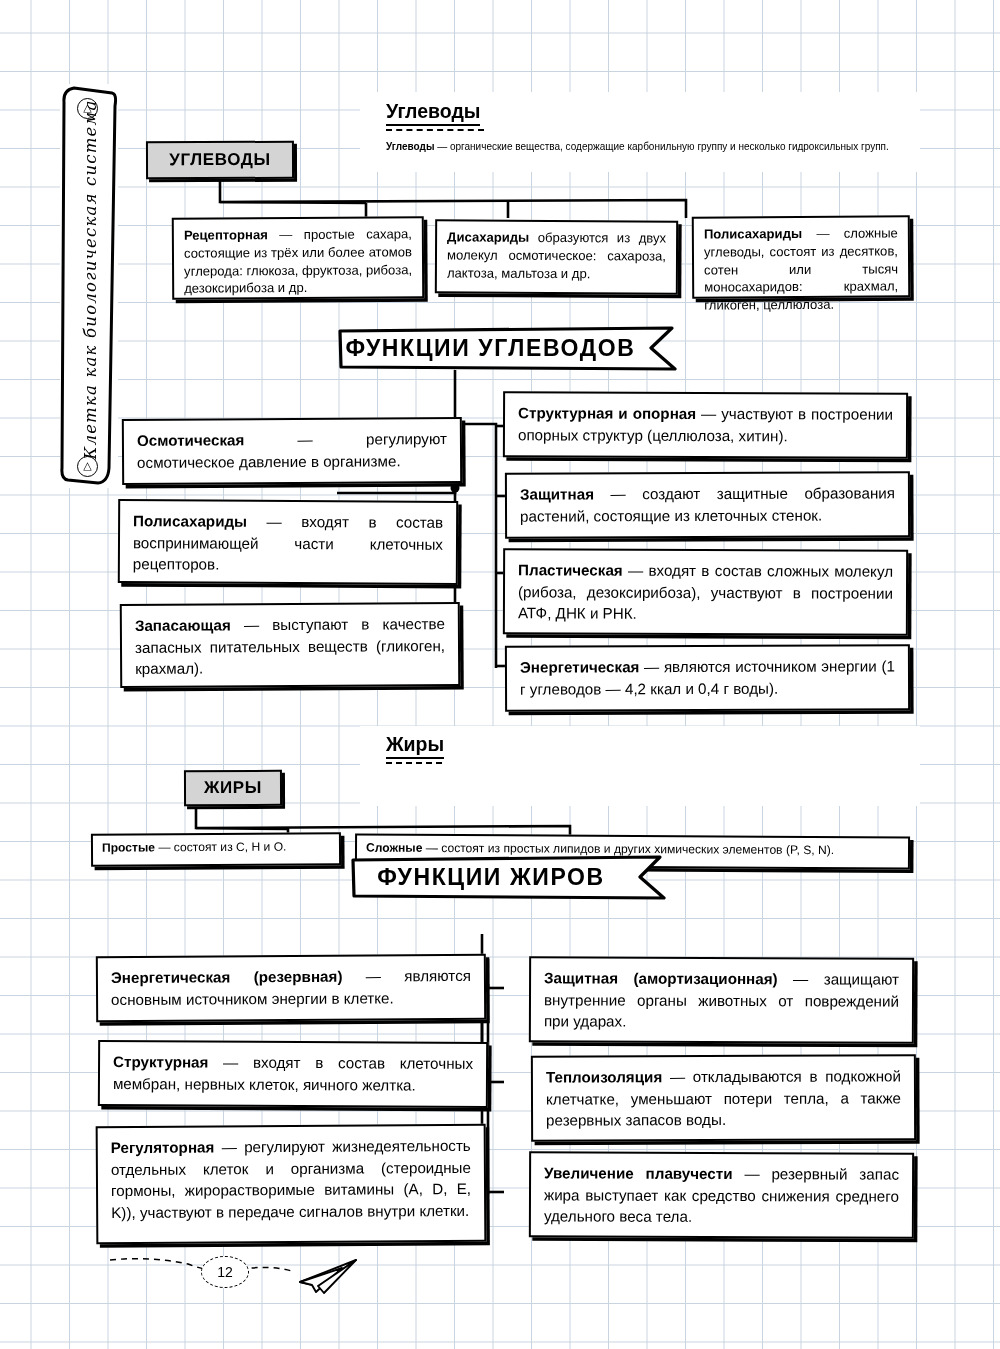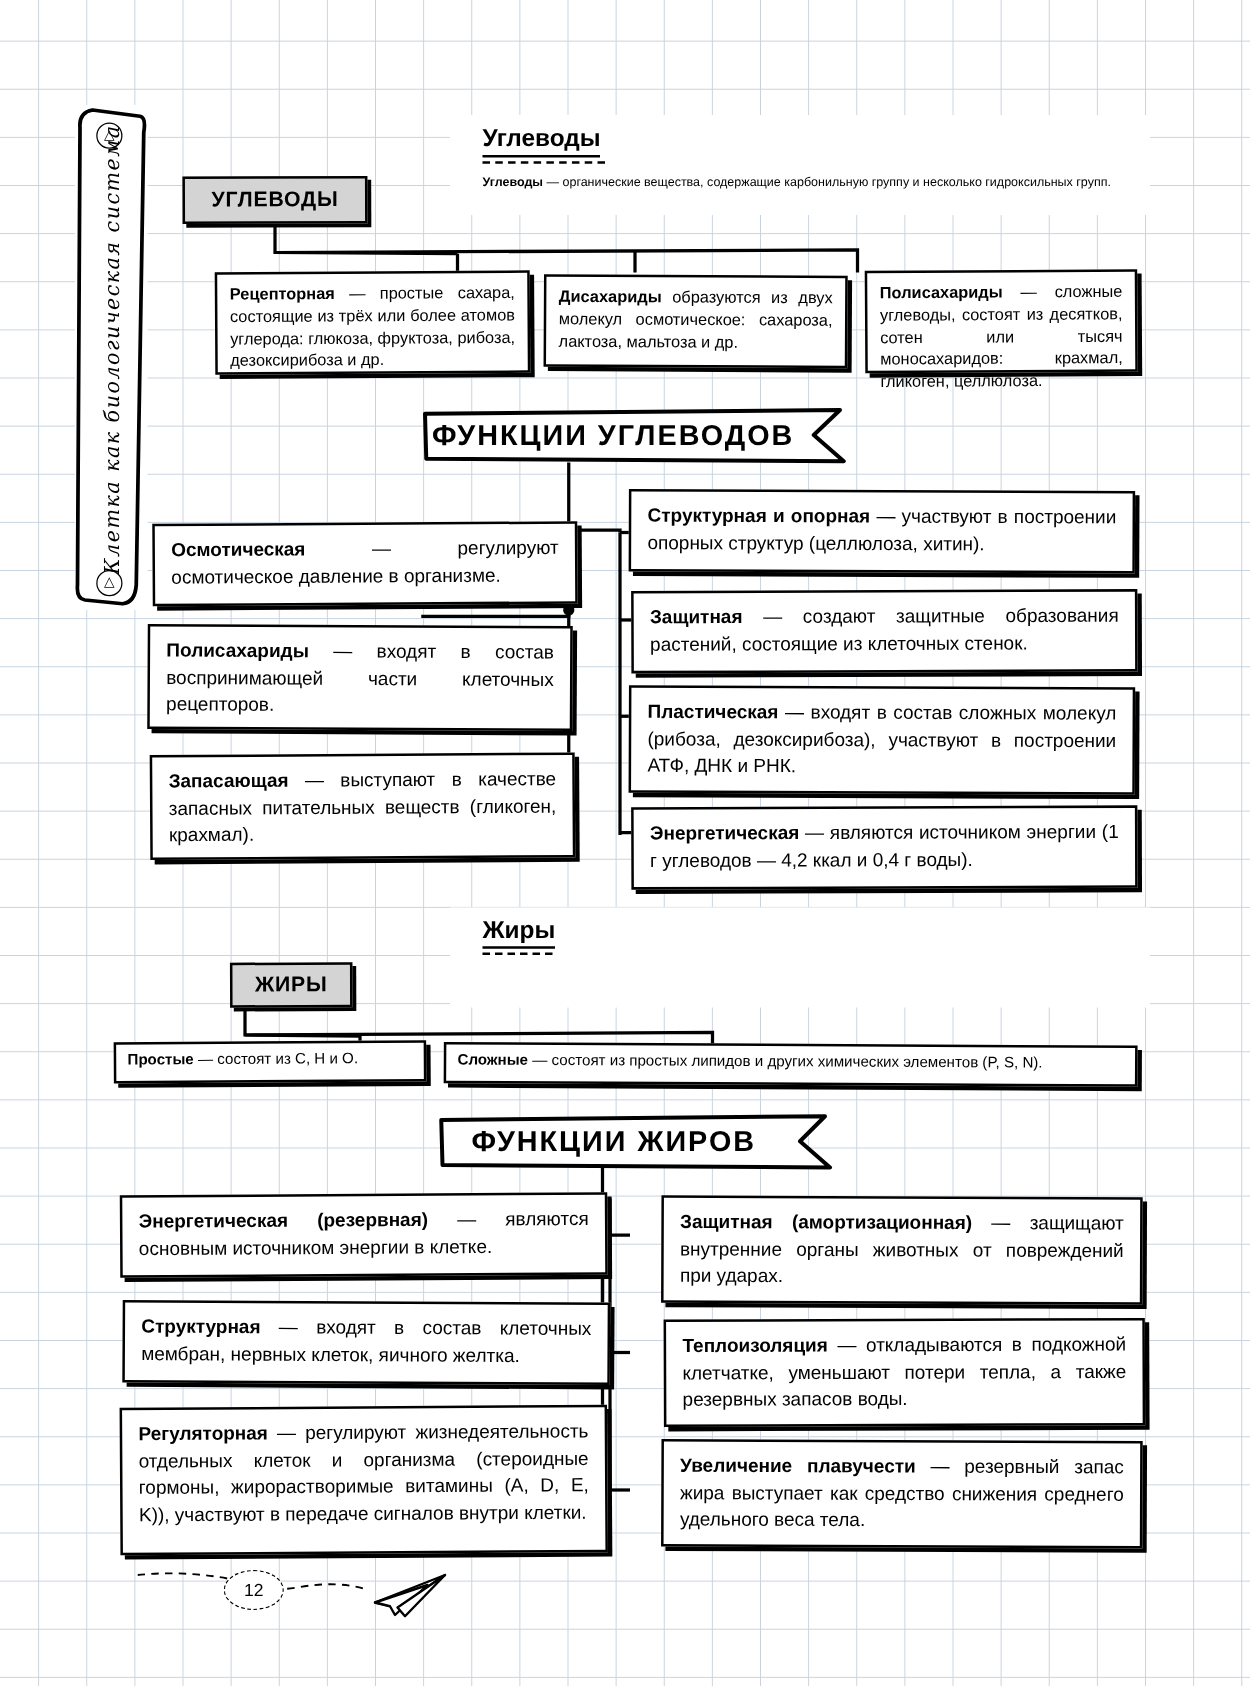--- a/index.html
+++ b/index.html
@@ -113,21 +113,21 @@
     padding-right:34px;box-sizing:border-box;
   }
 
   
   .conn{position:absolute;z-index:3;}
   .conn svg{display:block;}
 
   
   .footer{position:absolute;z-index:6;}
   .pagenum{
-    position:absolute;left:179px;top:1256px;width:46px;height:30px;
+    position:absolute;left:201px;top:1256px;width:46px;height:30px;
     border:1.6px dashed #000;border-radius:50%;
     display:flex;align-items:center;justify-content:center;
     font-size:14px;z-index:7;background:#fff;
   }
 </style>
 </head>
 <body>
 
 <div id="grid"></div>
 
@@ -241,21 +241,21 @@
     </svg>
   </div>
 
   <div class="blk tiny sk1" style="left:91px;top:833px;width:250px;height:33px;">
     <b>Простые</b><span> — состоят из C, H и O.</span>
   </div>
   <div class="blk tiny sk2" style="left:355px;top:835px;width:555px;height:33px;">
     <b>Сложные</b><span> — состоят из простых липидов и других химических элементов (P, S, N).</span>
   </div>
 
-  <div class="ribbon" style="left:348px;top:891px;width:320px;height:44px;">
+  <div class="ribbon" style="left:348px;top:855px;width:320px;height:44px;">
     <svg width="320" height="46" viewBox="0 0 320 46">
       <path d="M5 5 L312 2 L292 22 L316 43 L6 41 Z" fill="#ffffff" stroke="#000000" stroke-width="3.2" stroke-linejoin="round"></path>
     </svg>
     <div class="lbl">ФУНКЦИИ ЖИРОВ</div>
   </div>
 
   <div class="conn" style="left:100px;top:932px;">
     <svg width="820" height="290" viewBox="0 0 820 290">
       <path d="M382 2 L382 28" fill="none" stroke="#000" stroke-width="2.6"></path>
 

